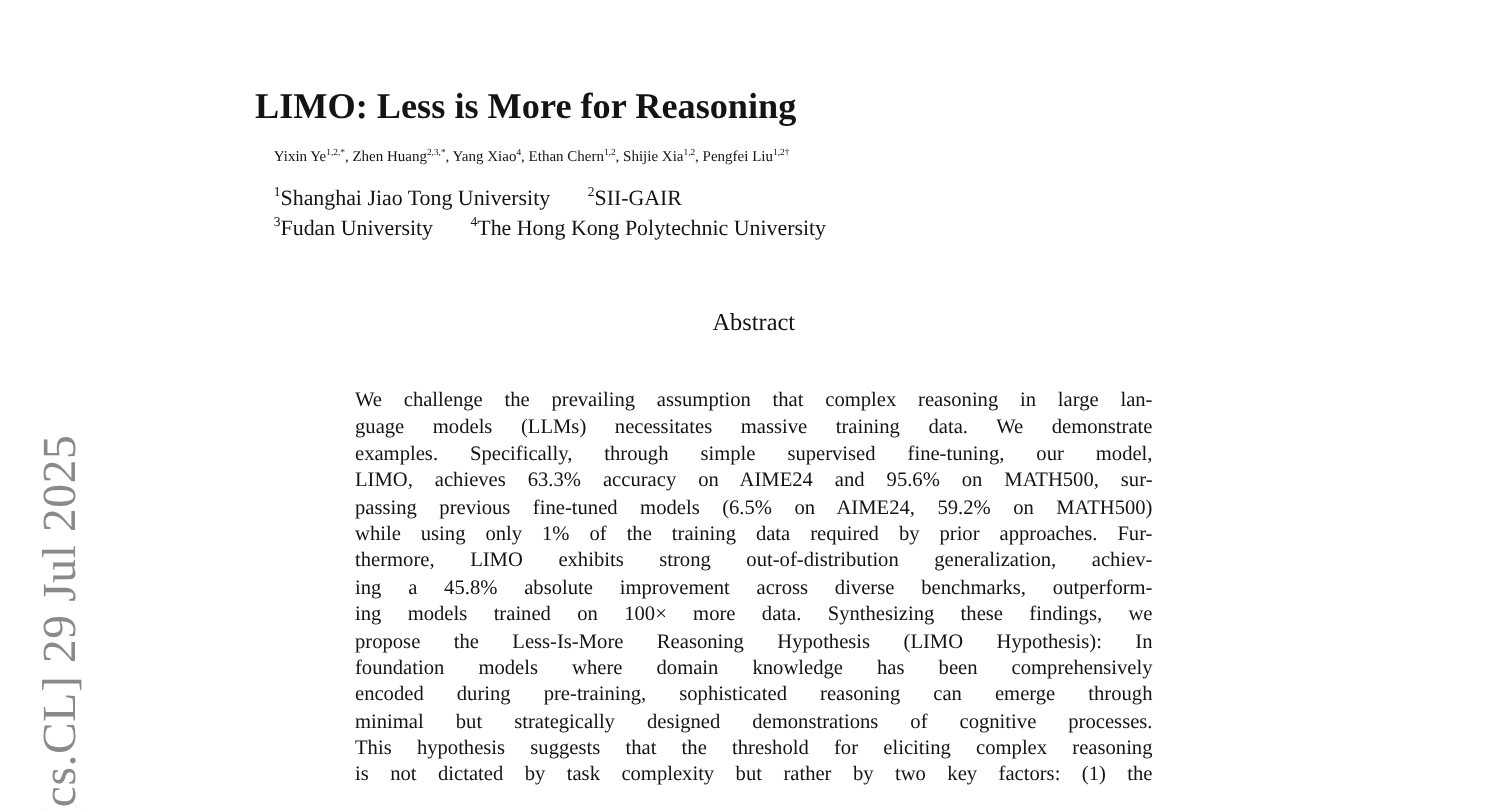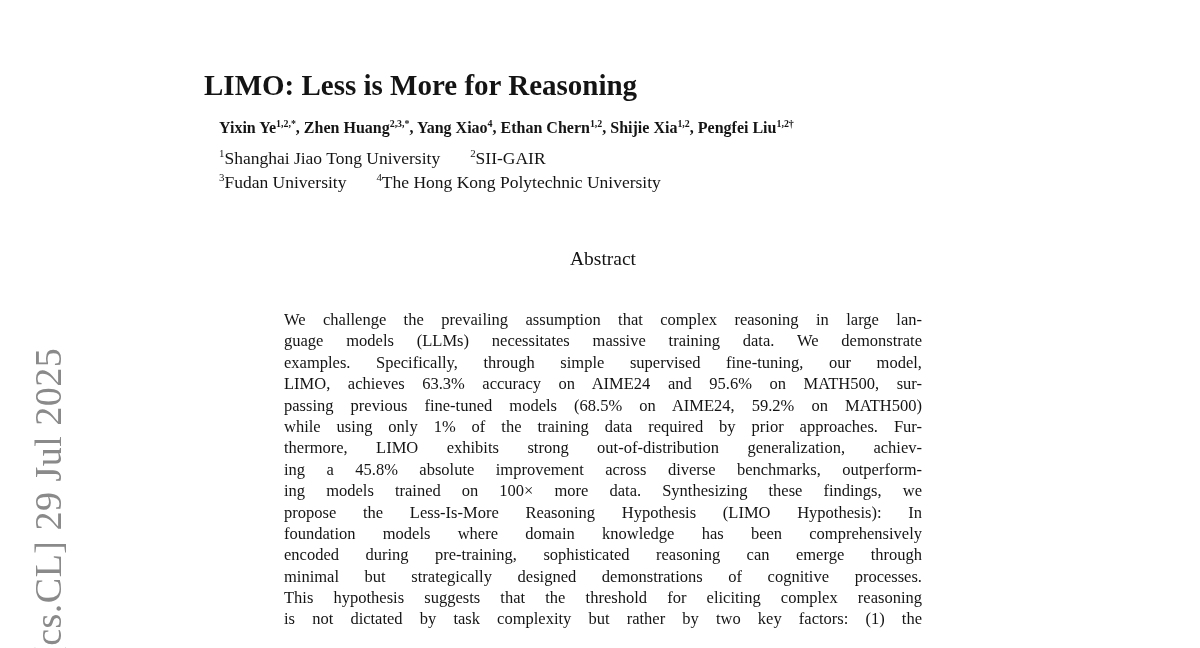--- a/index.html
+++ b/index.html
@@ -34,22 +34,22 @@
     top: 49px;
     font-size: 29px;
     font-weight: bold;
     line-height: 1.2;
     white-space: nowrap;
   }
   .authors-line {
     position: absolute;
     left: 219px;
     top: 118px;
-    font-size: 16px;
-    font-weight: bold;
+    font-size: 12px;
+    font-weight: normal;
     line-height: 1.3;
     white-space: nowrap;
   }
   .authors-line sup,
   .affiliations sup {
     font-size: 62%;
     line-height: 0;
   }
   .affiliations {
     position: absolute;
@@ -108,21 +108,21 @@
   </div>
 
   <div class="abstract-heading">Abstract</div>
 
   <div class="abstract-body">
 
   <div class="abstract-line">We challenge the prevailing assumption that complex reasoning in large lan-</div>
       <div class="abstract-line">guage models (LLMs) necessitates massive training data. We demonstrate</div>
       <div class="abstract-line">examples. Specifically, through simple supervised fine-tuning, our model,</div>
       <div class="abstract-line">LIMO, achieves 63.3% accuracy on AIME24 and 95.6% on MATH500, sur-</div>
-      <div class="abstract-line">passing previous fine-tuned models (68.5% on AIME24, 59.2% on MATH500)</div>
+      <div class="abstract-line">passing previous fine-tuned models (6.5% on AIME24, 59.2% on MATH500)</div>
       <div class="abstract-line">while using only 1% of the training data required by prior approaches. Fur-</div>
       <div class="abstract-line">thermore, LIMO exhibits strong out-of-distribution generalization, achiev-</div>
       <div class="abstract-line">ing a 45.8% absolute improvement across diverse benchmarks, outperform-</div>
       <div class="abstract-line">ing models trained on 100× more data. Synthesizing these findings, we</div>
       <div class="abstract-line">propose the Less-Is-More Reasoning Hypothesis (LIMO Hypothesis): In</div>
       <div class="abstract-line">foundation models where domain knowledge has been comprehensively</div>
       <div class="abstract-line">encoded during pre-training, sophisticated reasoning can emerge through</div>
       <div class="abstract-line">minimal but strategically designed demonstrations of cognitive processes.</div>
       <div class="abstract-line">This hypothesis suggests that the threshold for eliciting complex reasoning</div>
       <div class="abstract-line">is not dictated by task complexity but rather by two key factors: (1) the</div>

